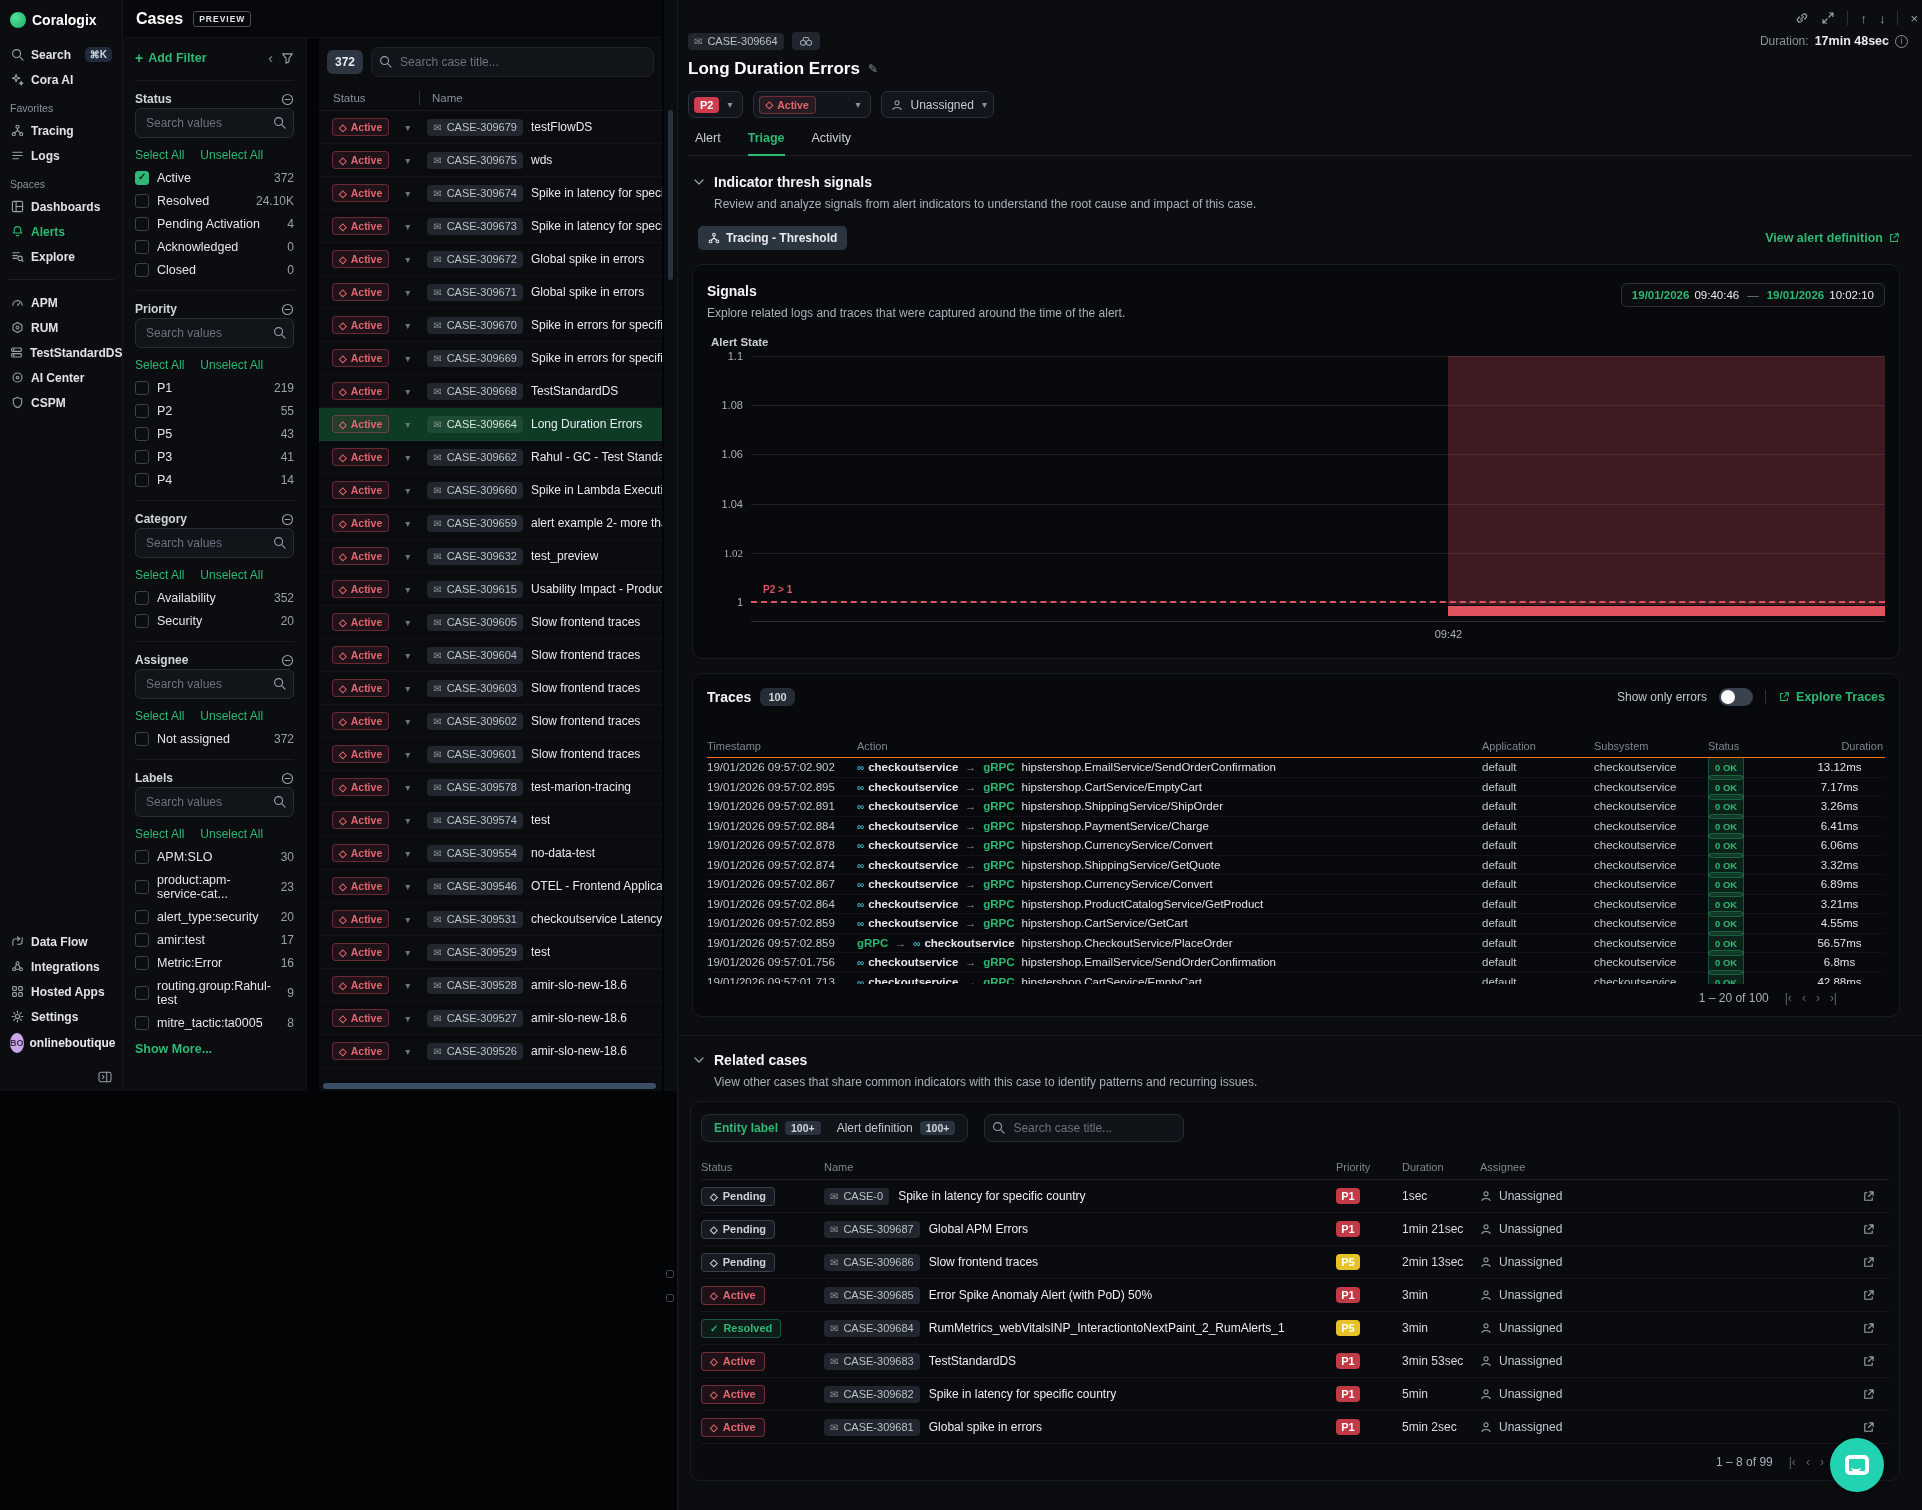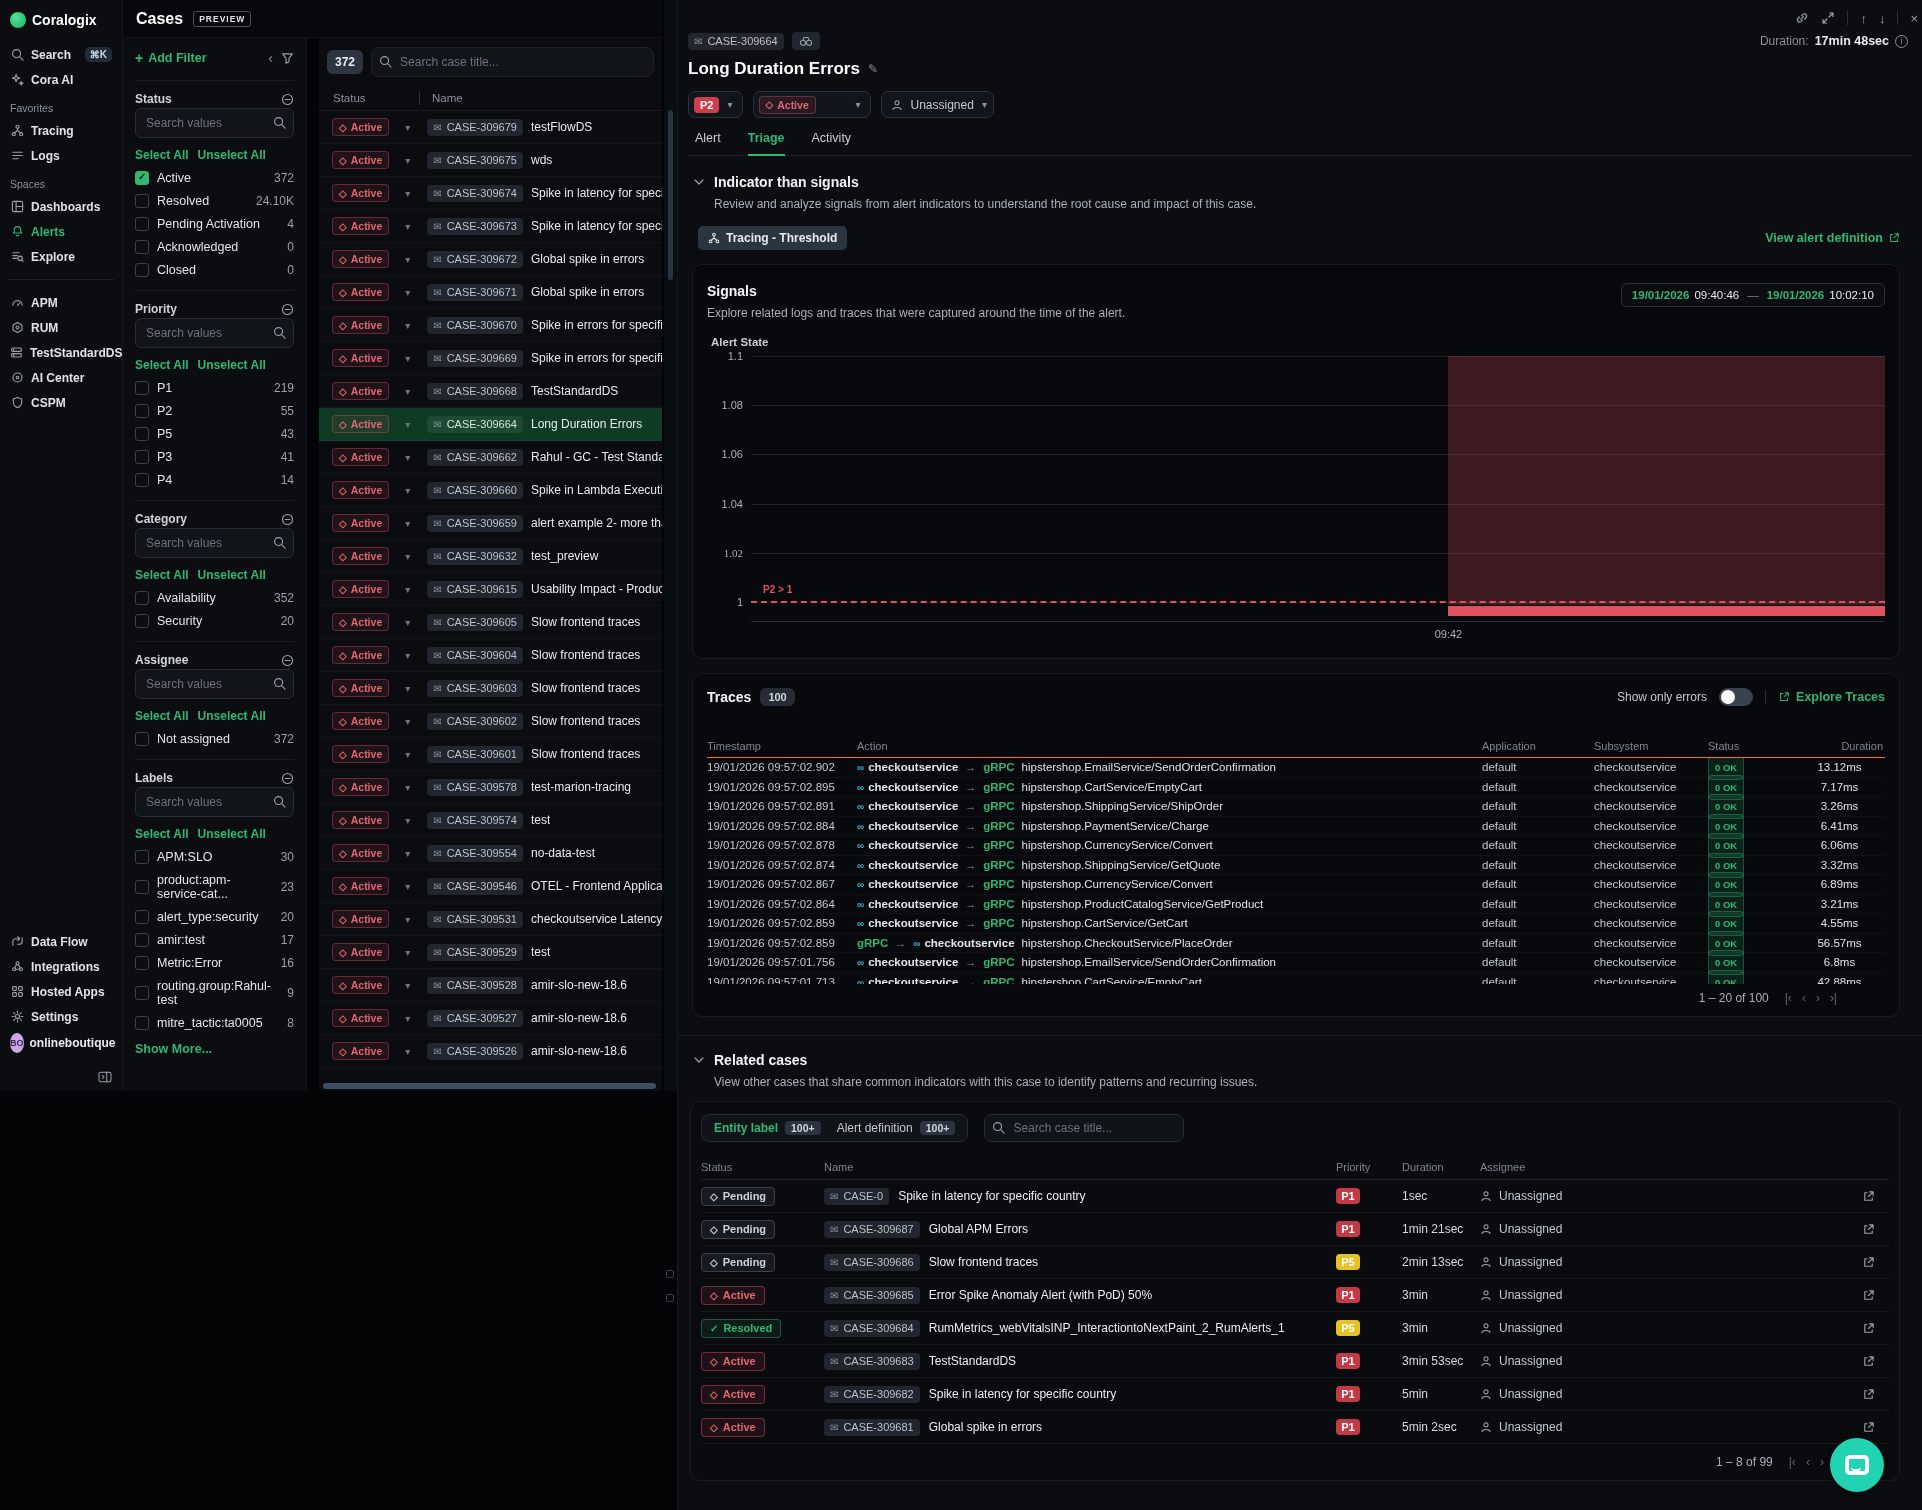--- a/index.html
+++ b/index.html
@@ -36,21 +36,21 @@
   .addf .plus{font-size:14px;}
   .fp-icons{margin-left:auto;display:flex;gap:8px;align-items:center;color:#8a919c;}
   .chevl{font-size:14px;color:#8a919c;}
   .fsec{border-top:1px solid #171c23;padding-top:11px;margin-top:13px;}
   .fsec:first-of-type{margin-top:0;}
   .fhead{display:flex;align-items:center;justify-content:space-between;color:#cfd4db;font-size:12px;font-weight:600;}
   .sinput{margin-top:2px;position:relative;}
   .sinput input{width:100%;height:30px;background:#111419;border:1px solid #262d37;border-radius:6px;color:#dfe3e8;font-size:12px;padding:0 26px 0 10px;outline:none;}
   .sinput input::placeholder{color:#6b7280;}
   .sinput .mag{position:absolute;right:8px;top:8px;}
-  .selrow{margin-top:10px;display:flex;gap:9px;font-size:12px;color:#2eb873;font-weight:700;}
+  .selrow{margin-top:10px;display:flex;gap:16px;font-size:12px;color:#2eb873;font-weight:400;}
   .f-opt{display:flex;align-items:center;gap:8px;margin-top:9px;font-size:12.5px;color:#e2e6ea;cursor:pointer;}
   .cbx{width:14px;height:14px;border:1px solid #3a424d;border-radius:3px;background:transparent;flex:none;position:relative;}
   .cbx.on{background:#2eb873;border-color:#2eb873;}
   .cbx.on::after{content:"✓";position:absolute;left:2px;top:-1px;color:#07221a;font-size:10px;font-weight:700;}
   .f-count{margin-left:auto;color:#9aa1ab;font-size:12px;}
   .show-more{color:#2eb873;font-size:12.5px;font-weight:600;margin:12px 0;}
 
   
   .clist{position:absolute;left:319px;top:38px;width:343px;height:1053px;background:#0a0c10;overflow:hidden;}
   .cl-top{display:flex;gap:8px;align-items:center;padding:9px 8px 9px 8px;}
@@ -1112,21 +1112,21 @@
     </div>
   </div>
 
   <div class="section-ind">
     <div class="sec-head">
       <span>
           <svg class="ico" width="14" height="14" viewBox="0 0 14 14">
             <path d="M3 5l4 4 4-4"></path>
           </svg>
         </span>
-      <span>Indicator than signals</span>
+      <span>Indicator thresh signals</span>
     </div>
     <div class="sec-desc">Review and analyze signals from alert indicators to understand the root cause and impact of this case.</div>
     <div class="chip-row">
       <span class="trace-chip">
         <svg class="ico" width="12" height="12" viewb="" ox="0 0 14 14" viewBox="0 0 14 14" style="stroke:#e8eaee;">
             <circle cx="7" cy="3" r="1.6"></circle>
             <circle cx="3" cy="11" r="1.6"></circle>
             <circle cx="11" cy="11" r="1.6"></circle>
             <path d="M7 4.6V7M7 7L3.8 9.6M7 7l3.2 2.6"></path>
           </svg>

